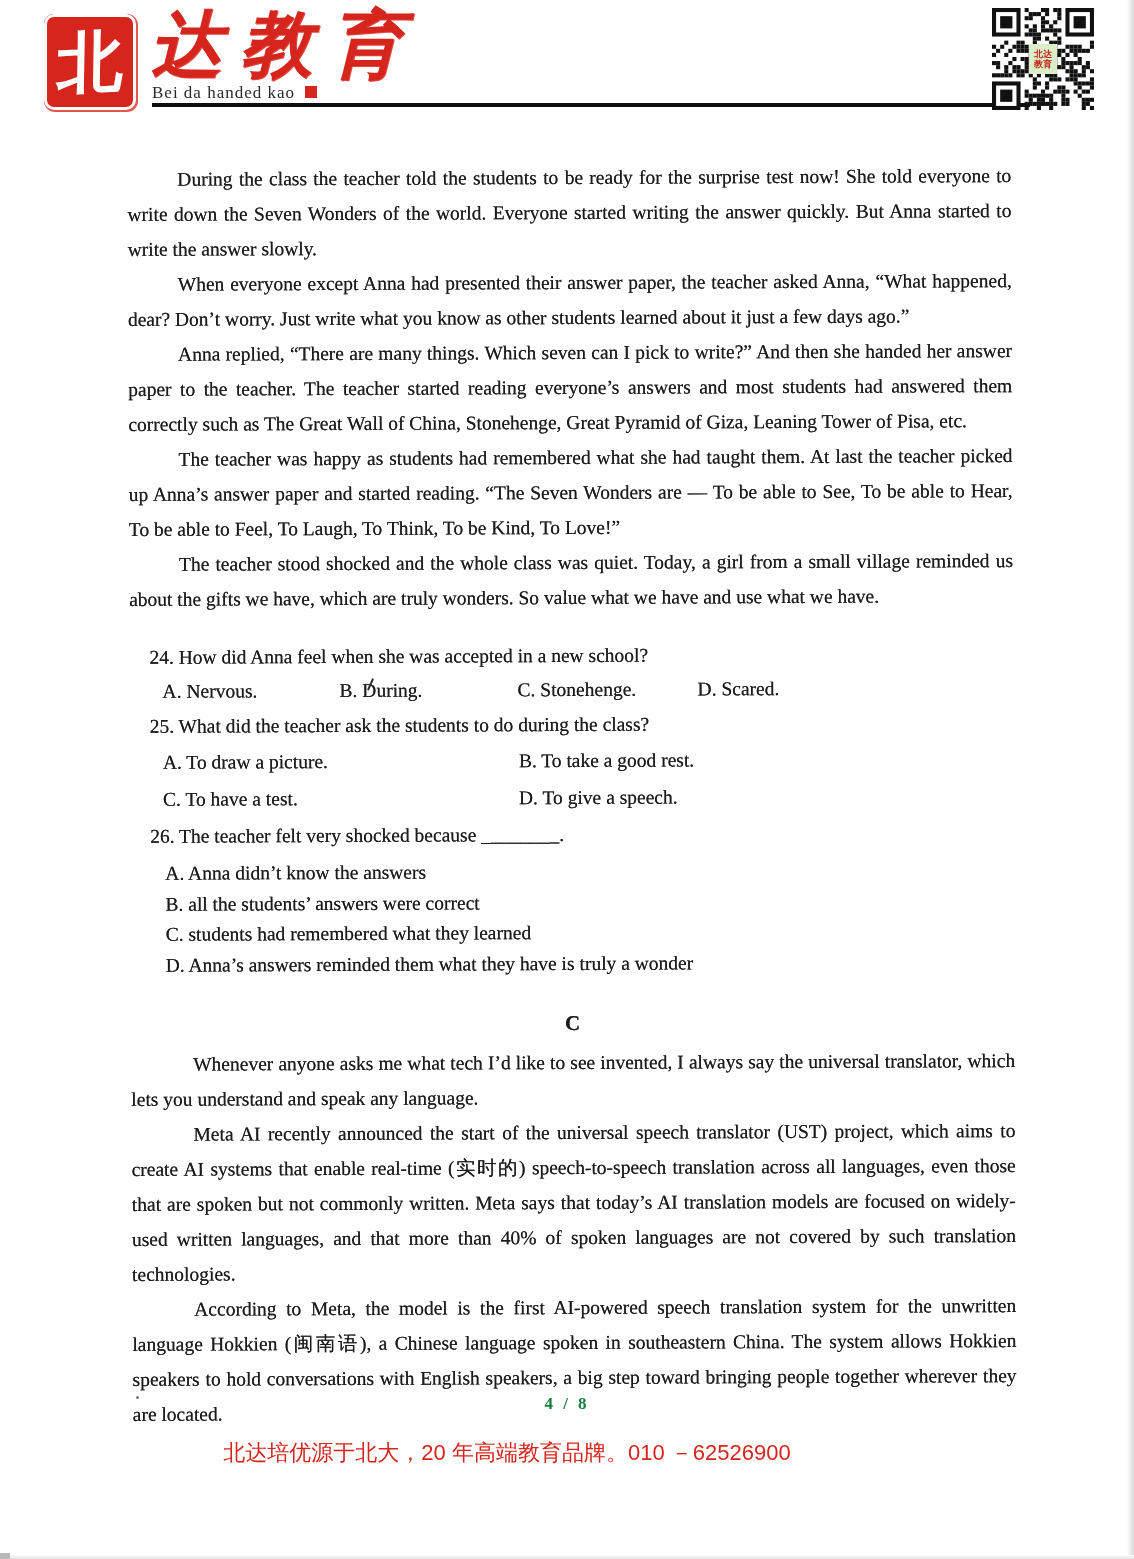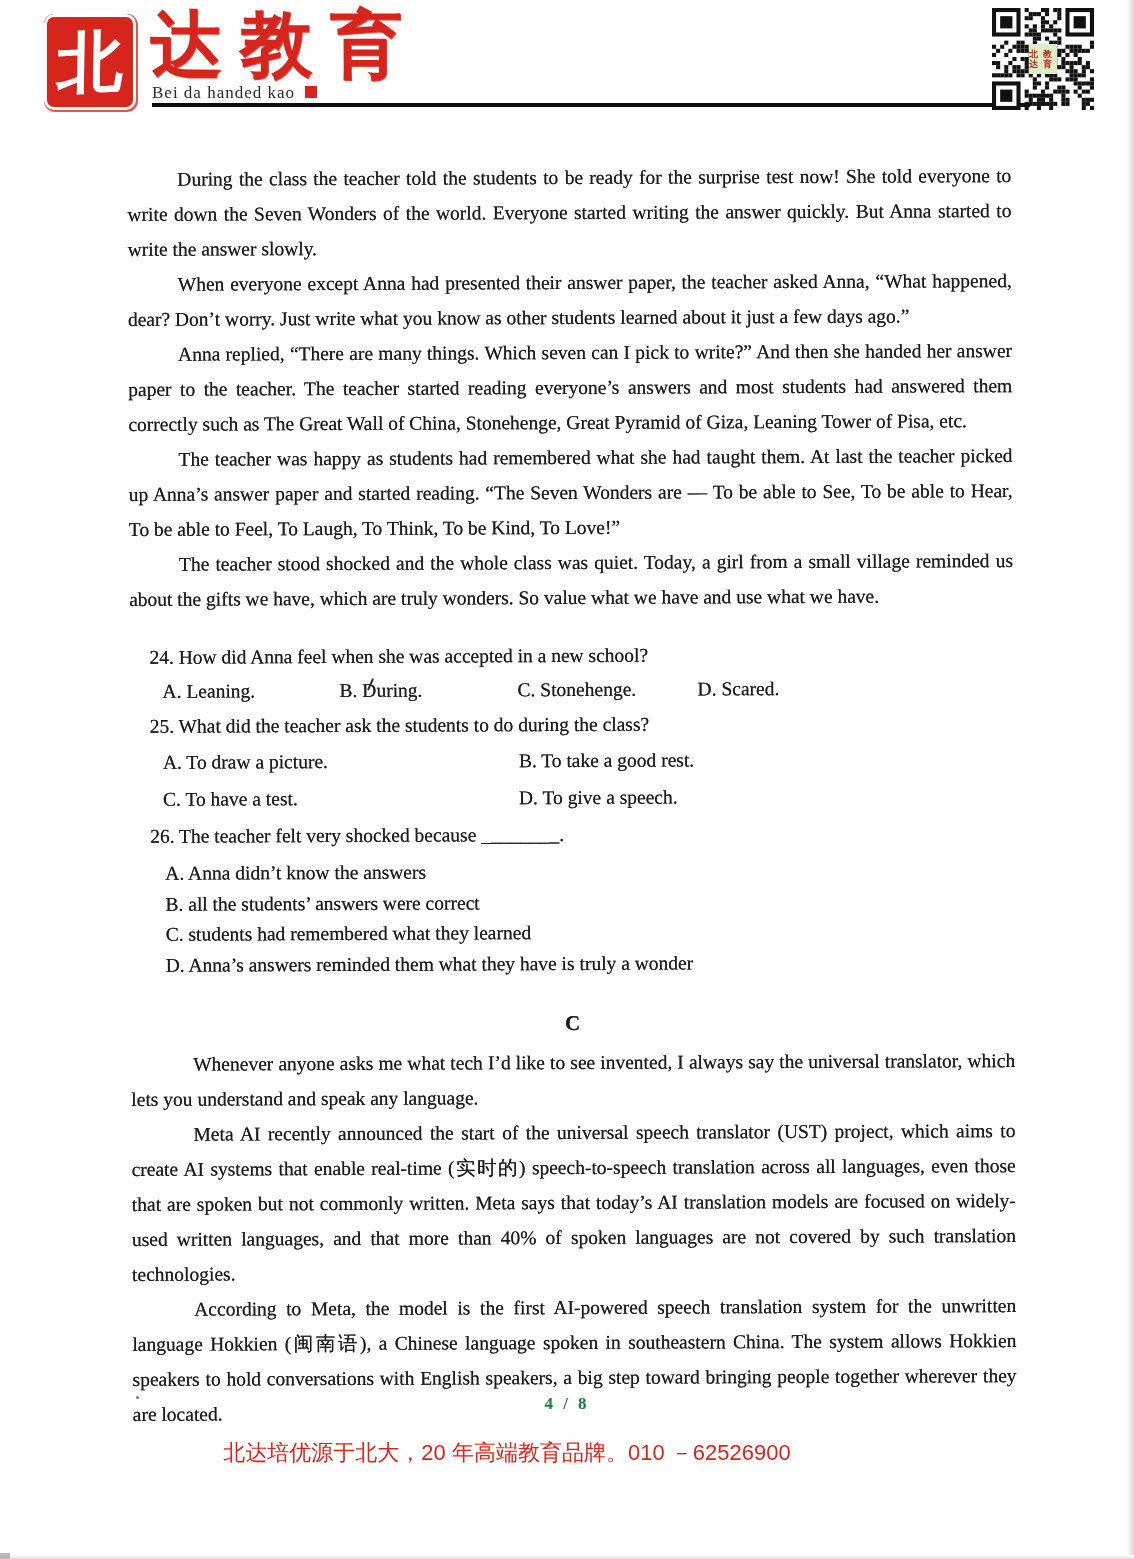--- a/index.html
+++ b/index.html
@@ -23,41 +23,41 @@
     box-shadow:0 0 0 3px #fff inset,0 0 0 6px #d6251d inset, 1px 1px 0 1px #e4564d;
     display:flex;align-items:center;justify-content:center;
   }
   .seal span{
     color:#fff;font-size:66px;font-weight:bold;line-height:1;
     font-family:"DejaVu Serif","Liberation Serif",serif;
     transform:skewX(-4deg) rotate(-3deg);
   }
   .brand{
     position:absolute;left:150px;top:8px;
-    color:#d6251d;font-size:72px;font-weight:bold;
+    color:#d6251d;font-size:72px;font-weight:bold;font-style:italic;
     letter-spacing:18px;line-height:1;white-space:nowrap;
     font-family:"DejaVu Serif","Liberation Serif",serif;
     text-shadow:1px 1px 0 #e0443c;
   }
   .subtitle{
     position:absolute;left:152px;top:83px;font-size:17px;color:#2a2a2a;
     font-family:"Liberation Serif",serif;letter-spacing:1px;white-space:nowrap;
   }
   .subtitle .sq{display:inline-block;width:12px;height:12px;background:#d6251d;margin-left:10px;}
   .tagline{
     position:absolute;left:330px;top:80px;width:620px;
     color:#d6251d;font-size:21px;white-space:nowrap;
     font-family:"Liberation Sans",sans-serif;
   }
   .header-rule{position:absolute;left:152px;top:103px;width:878px;height:4px;background:#0d0d0d;}
   .qr{position:absolute;left:992px;top:8px;width:102px;height:102px;}
   .qr svg{display:block;}
   .qr-badge{
     position:absolute;left:37px;top:36px;width:28px;height:30px;background:#dcedc9;
-    display:flex;flex-direction:row;align-items:center;justify-content:center;
+    display:flex;flex-direction:column;align-items:center;justify-content:center;
     font-size:9px;line-height:10px;color:#c02318;font-weight:bold;
     font-family:"Liberation Sans",sans-serif;
   }
 
   
   .content{
     position:absolute;left:130px;top:160px;width:884px;
     font-size:19.5px;line-height:35px;transform:rotate(-0.25deg);
     text-shadow:0 0 0.5px #3a3a3a;
   }
@@ -357,21 +357,21 @@
 
     <p class="para">During the class the teacher told the students to be ready for the surprise test now! She told everyone to write down the Seven Wonders of the world. Everyone started writing the answer quickly. But Anna started to write the answer slowly.</p>
     <p class="para">When everyone except Anna had presented their answer paper, the teacher asked Anna, “What happened, dear? Don’t worry. Just write what you know as other students learned about it just a few days ago.”</p>
     <p class="para">Anna replied, “There are many things. Which seven can I pick to write?” And then she handed her answer paper to the teacher. The teacher started reading everyone’s answers and most students had answered them correctly such as The Great Wall of China, Stonehenge, Great Pyramid of Giza, Leaning Tower of Pisa, etc.</p>
     <p class="para">The teacher was happy as students had remembered what she had taught them. At last the teacher picked up Anna’s answer paper and started reading. “The Seven Wonders are — To be able to See, To be able to Hear, To be able to Feel, To Laugh, To Think, To be Kind, To Love!”</p>
     <p class="para">The teacher stood shocked and the whole class was quiet. Today, a girl from a small village reminded us about the gifts we have, which are truly wonders. So value what we have and use what we have.</p>
 
     <div class="qblock q24">
       <p class="q-line">24. How did Anna feel when she was accepted in a new school?</p>
       <div class="opts-4">
-        <span class="opt">A. Leaning.</span>
+        <span class="opt">A. Nervous.</span>
         <span class="opt">
           <span>B. During.</span>
           <span class="pencil-mark"></span>
         </span>
         <span class="opt">C. Stonehenge.</span>
         <span class="opt">D. Scared.</span>
       </div>
     </div>
 
     <div class="qblock q25">

